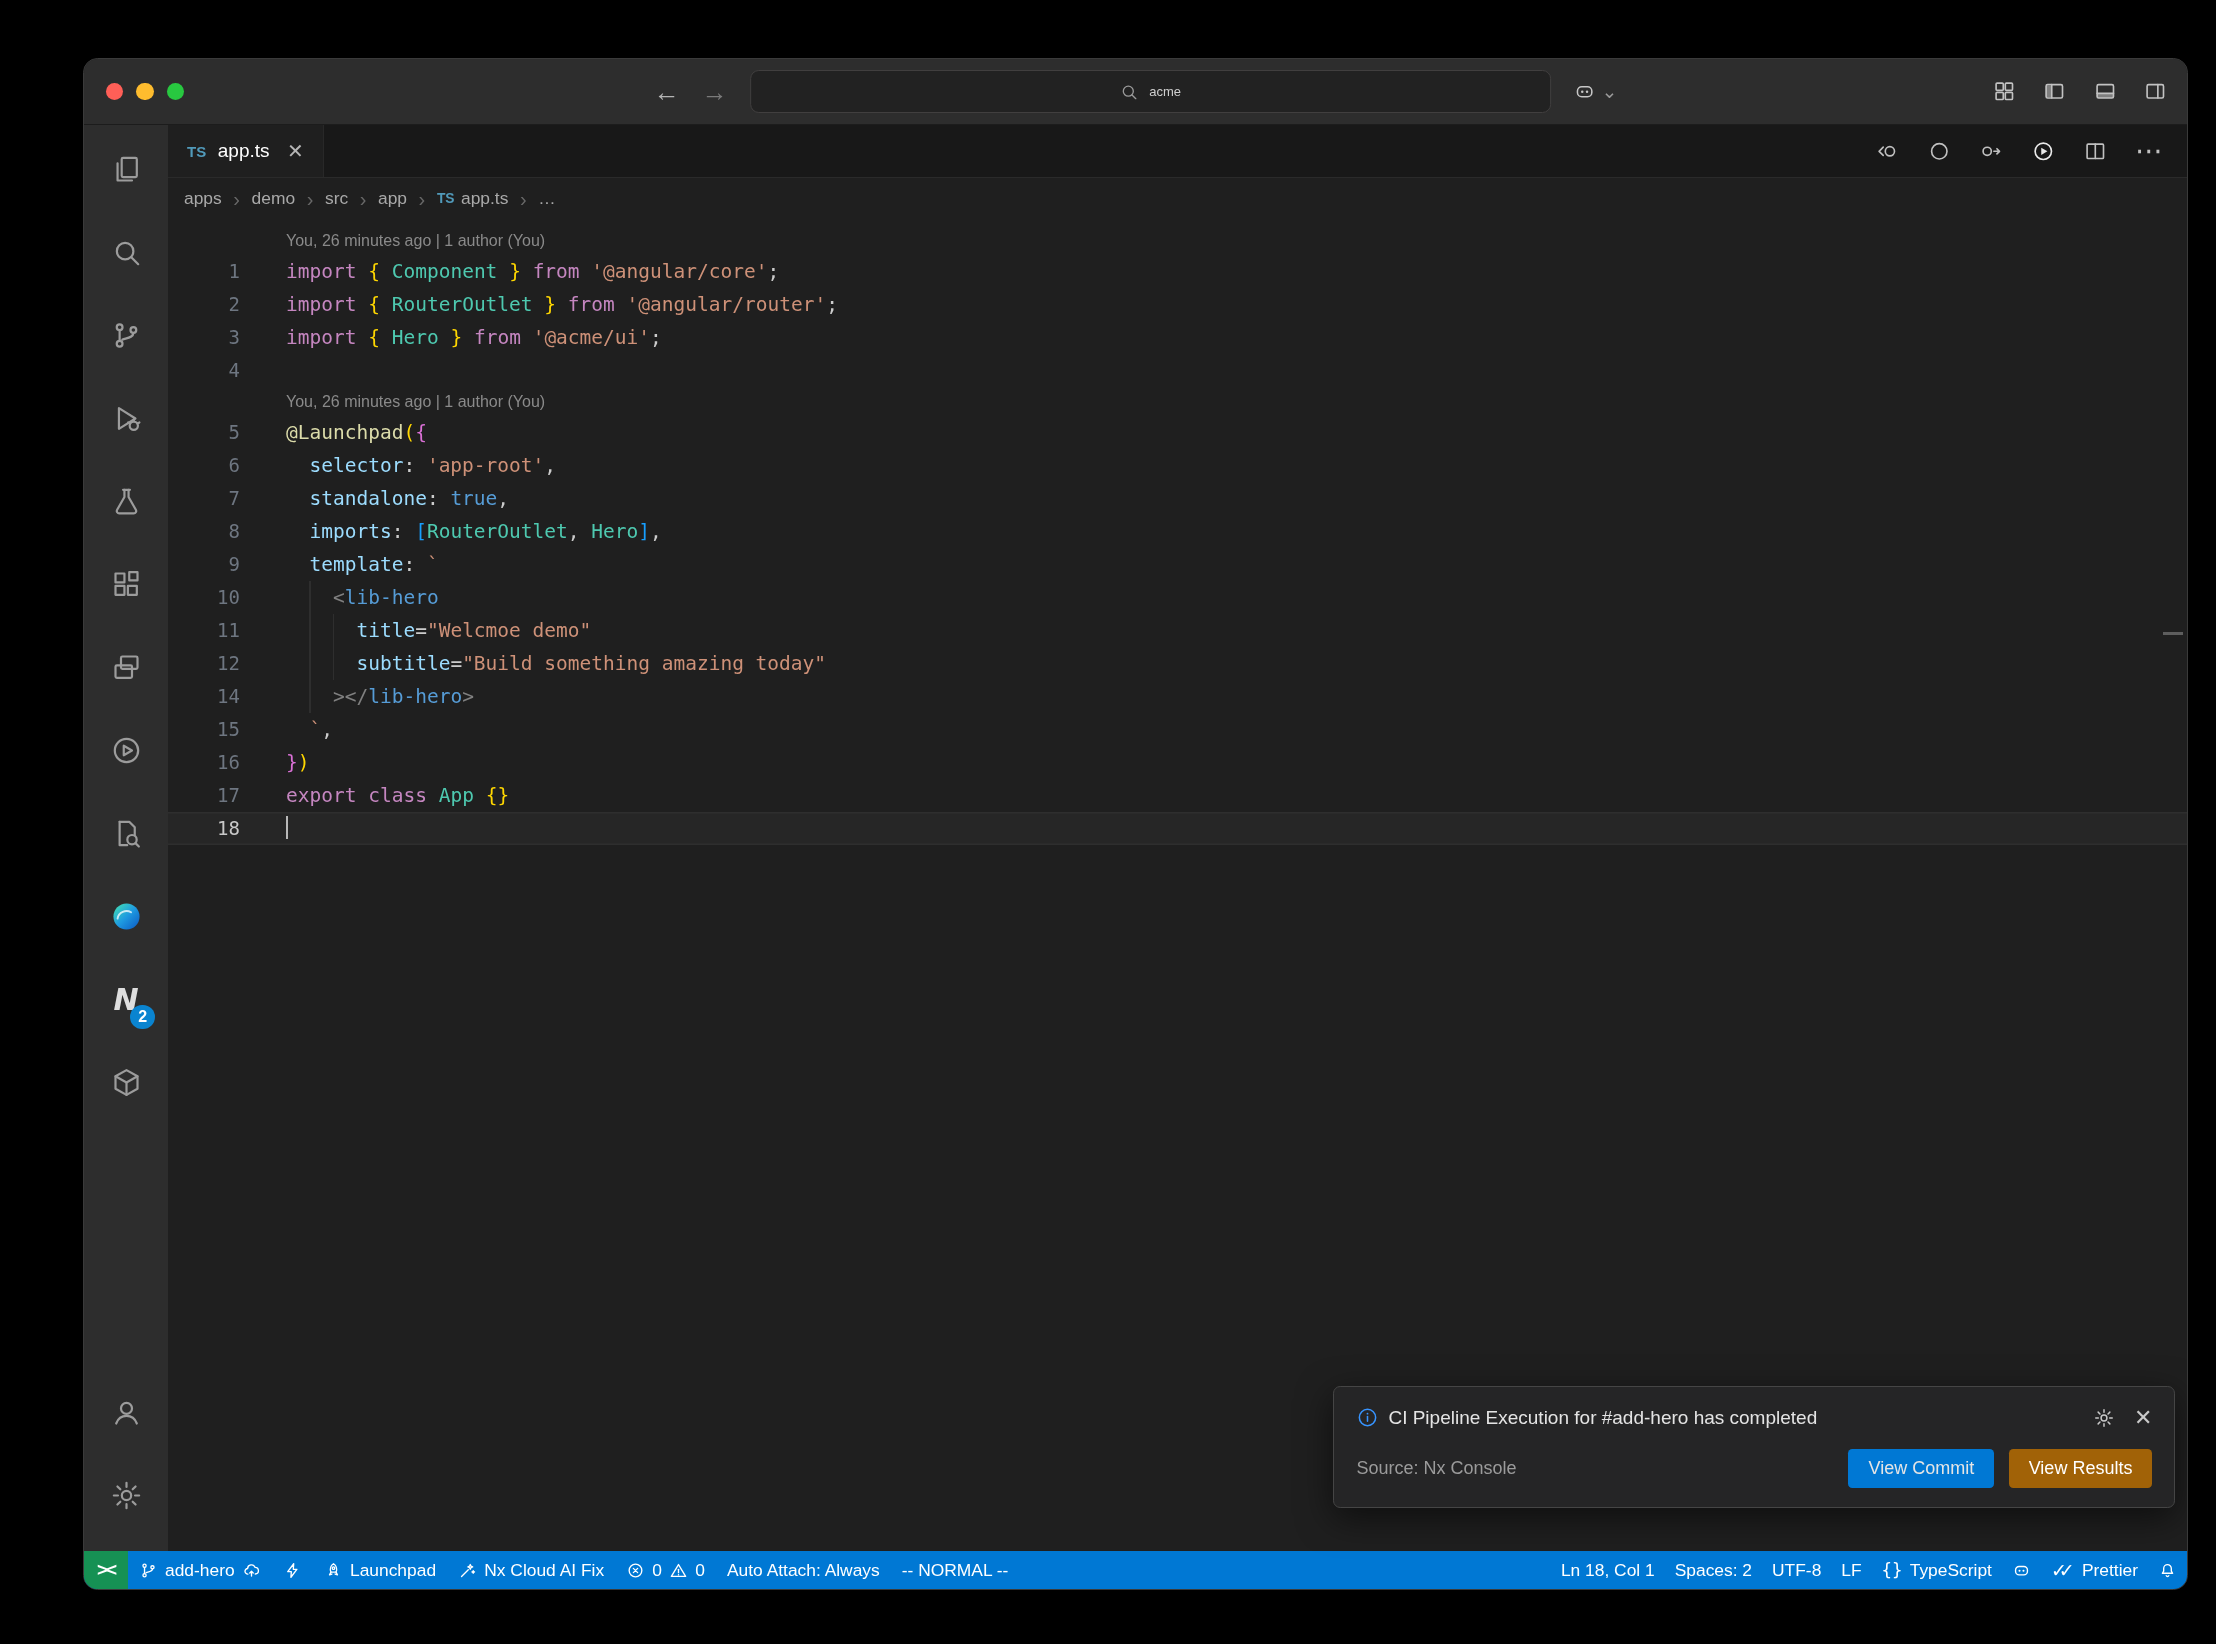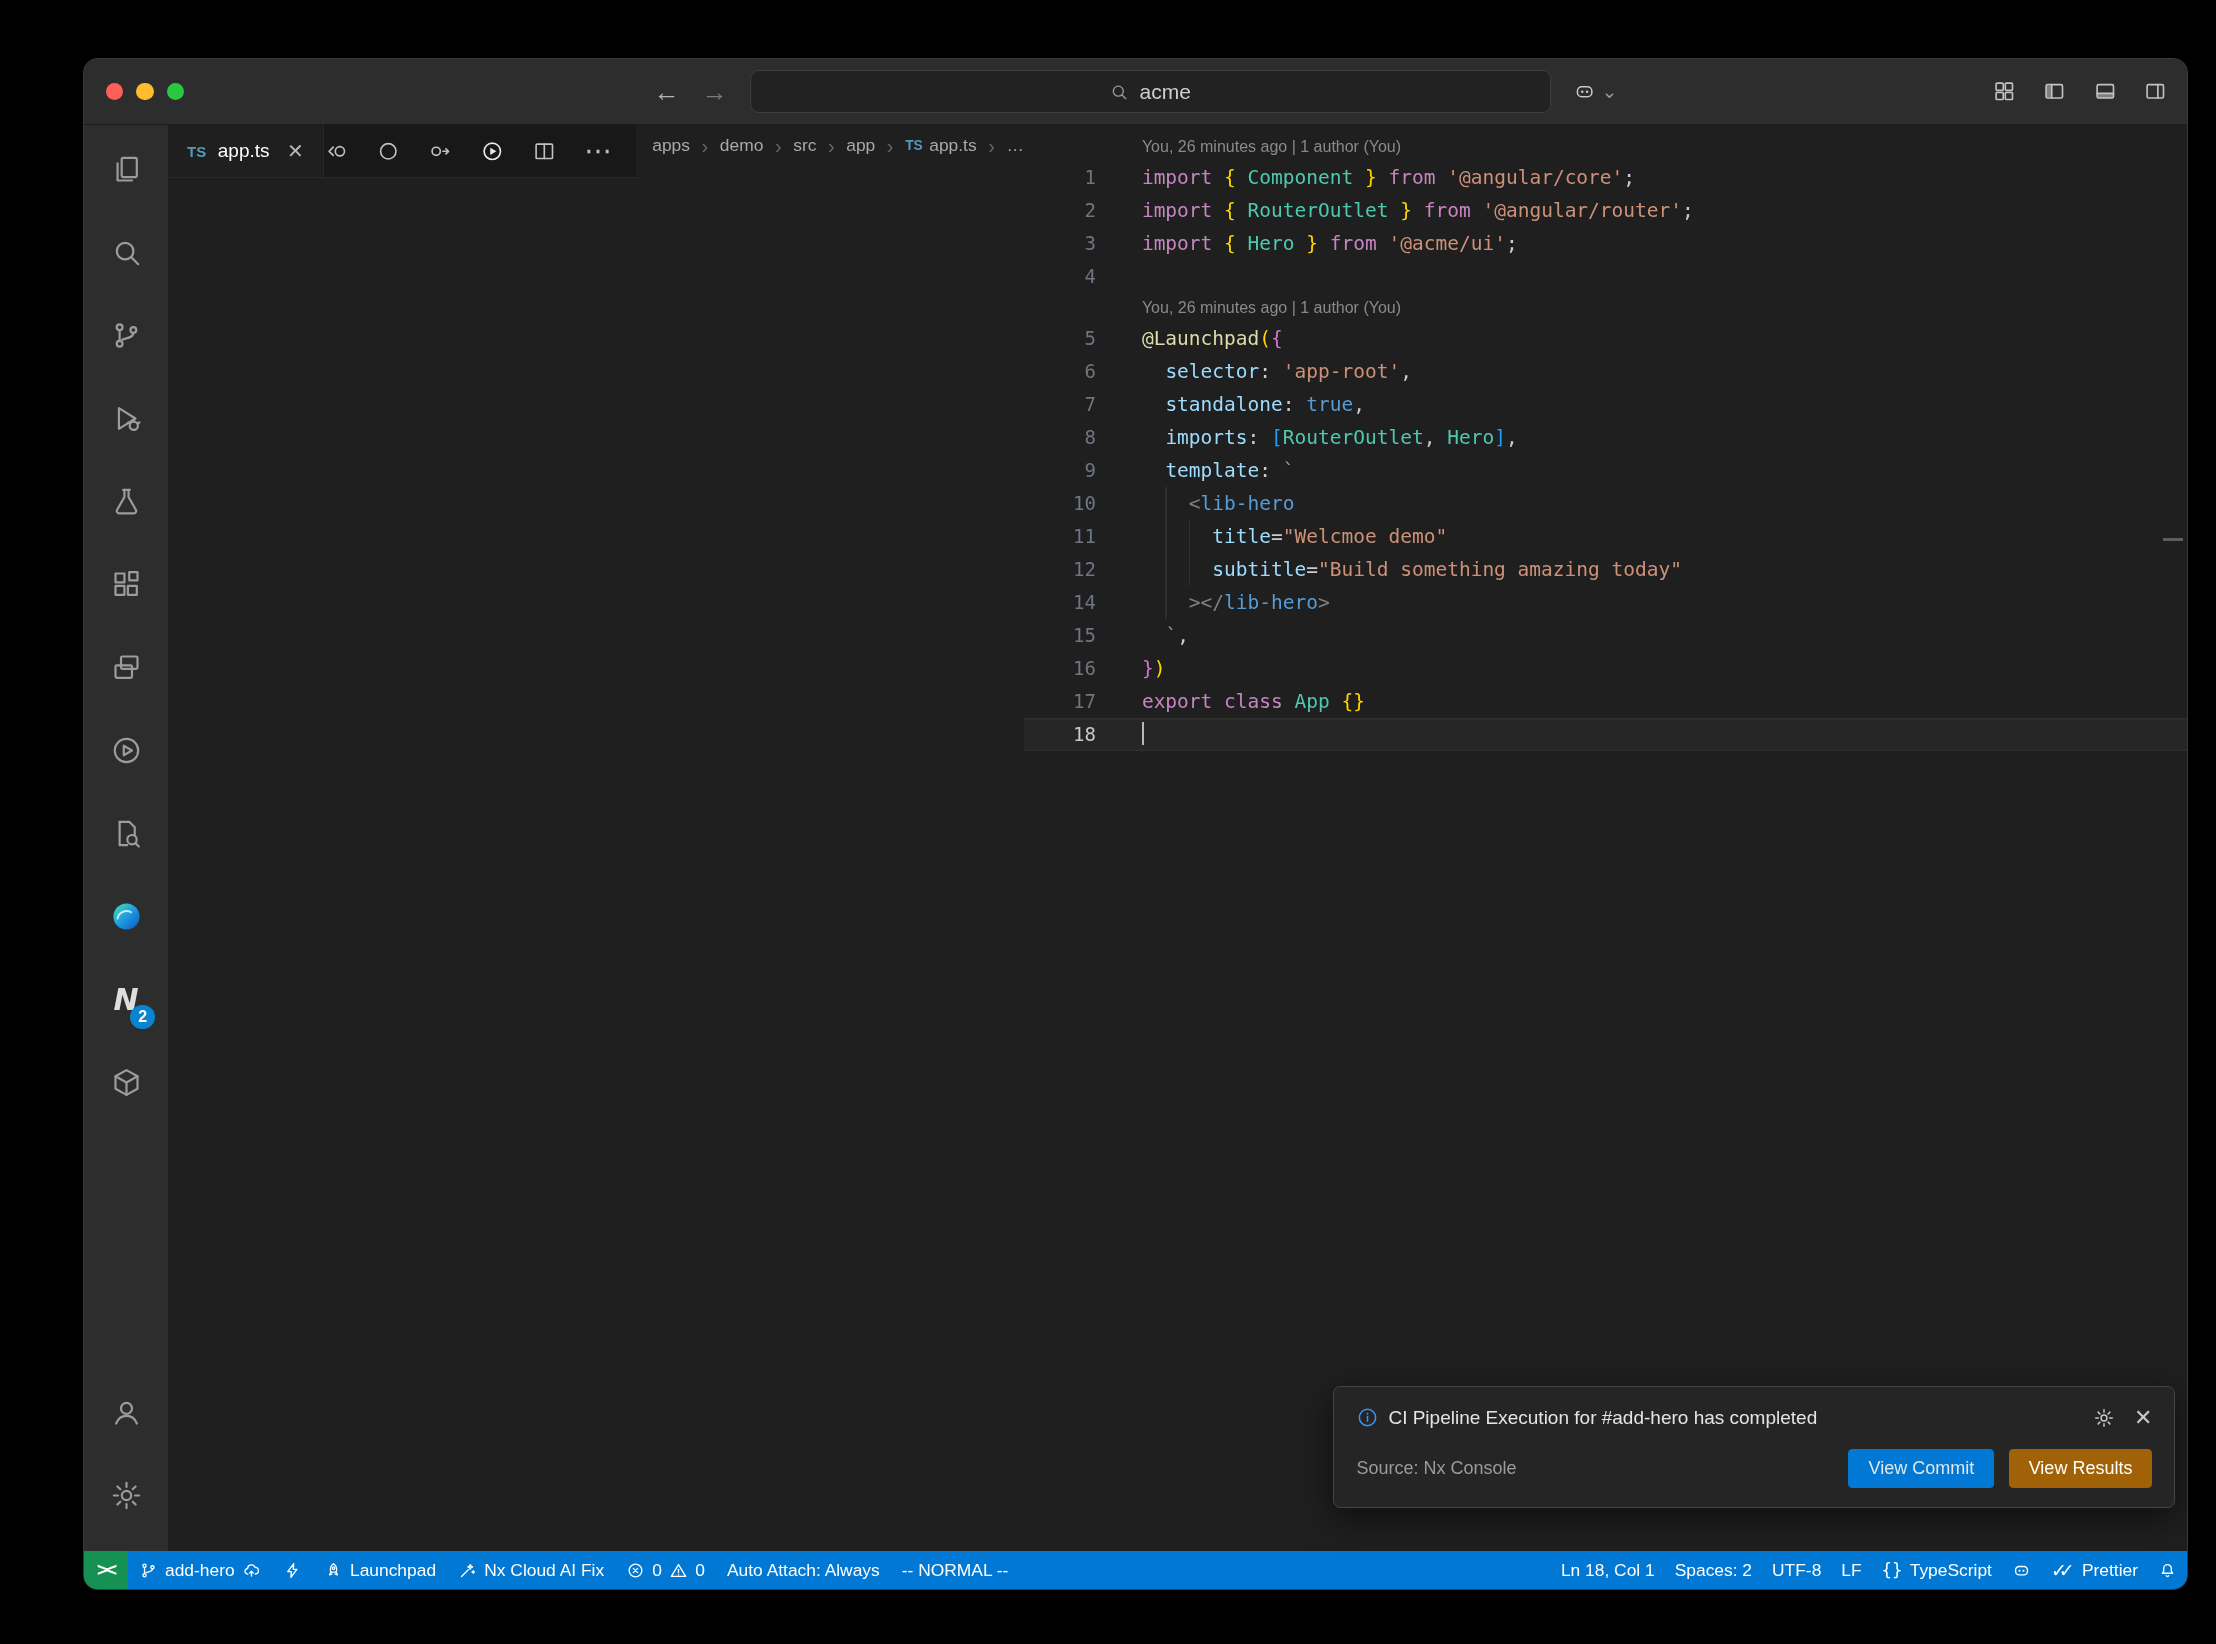--- a/index.html
+++ b/index.html
@@ -13,21 +13,21 @@
   
   .titlebar{height:65px;flex:0 0 auto;background:#2d2d2d;border-bottom:0.7px solid #1c1c1c;
             display:flex;align-items:center;position:relative;color:#c9c9c9}
   .lights{display:flex;gap:13px;margin-left:22px}
   .light{width:17.4px;height:17.4px;border-radius:50%}
   .light.red{background:#ff5f57}.light.yellow{background:#febc2e}.light.green{background:#28c840}
   .tb-center{position:absolute;left:50%;transform:translateX(-50%);display:flex;align-items:center;gap:22px}
   .nav-arrow{font-size:26px;color:#b4b4b4;line-height:1}
   .nav-arrow.fwd{color:#7a7a7a}
   .searchbox{width:799px;height:41px;background:#222222;border:0.7px solid #413f3f;border-radius:8.7px;
-             display:flex;align-items:center;justify-content:center;gap:10px;color:#cfcfcf;font-size:21px}
+             display:flex;align-items:center;justify-content:center;gap:10px;color:#cfcfcf;font-size:13px}
   .copilot-btn{display:flex;align-items:center;gap:5.8px;color:#c7c7c7}
   .chev{font-size:19px;color:#9a9a9a;line-height:1}
   .tb-right{position:absolute;right:19px;display:flex;gap:26px;align-items:center;color:#c2c2c2}
 
   
   svg{fill:none;stroke:currentColor;stroke-width:1.6;stroke-linecap:round;stroke-linejoin:round}
   .tb-right svg{width:24.6px;height:24.6px}
   .tb-center svg.mag{width:20px;height:20px;color:#9a9a9a}
   .copilot-btn svg{width:23px;height:23px}
 
@@ -39,21 +39,21 @@
            color:#9c9c9c;position:relative}
   .ab-item svg{width:33px;height:33px}
   .ab-item.active{color:#e6e6e6}
   .nx-letter{font-size:30px;font-weight:800;color:#dedede;font-family:"DejaVu Sans",sans-serif;font-style:italic}
   .badge{position:absolute;right:13px;bottom:11.6px;min-width:24.6px;height:24.6px;border-radius:12.3px;
          background:var(--badge,#0a84d0);color:#fff;font-size:16px;display:flex;align-items:center;
          justify-content:center;font-weight:700}
   .ab-spacer{margin-top:auto}
 
   
-  .editor-col{flex:1;display:flex;flex-direction:row;min-width:0;background:#1f1f1f}
+  .editor-col{flex:1;display:flex;flex-direction:column;min-width:0;background:#1f1f1f}
   .tabstrip{height:52px;flex:0 0 auto;background:#181818;display:flex;align-items:stretch;
             border-bottom:0.7px solid #2a2a2a}
   .tab{display:flex;align-items:center;gap:11.6px;padding:0 19px;background:#1f1f1f;
        border-right:0.7px solid #282828;color:#ffffff;font-size:19px}
   .ts-glyph{color:#519aba;font-weight:700;font-size:15px;letter-spacing:0;font-family:"Liberation Sans",sans-serif}
   .tab-close{color:#b6b6b6;font-size:20px;margin-left:5.8px}
   .editor-actions{margin-left:auto;display:flex;align-items:center;gap:27.5px;padding-right:24.6px;color:#c0c0c0}
   .editor-actions svg{width:24.6px;height:24.6px}
   .editor-actions .more{font-size:27.5px;line-height:1;color:#c0c0c0}
   .editor-actions .bright{color:#e9e9e9}

